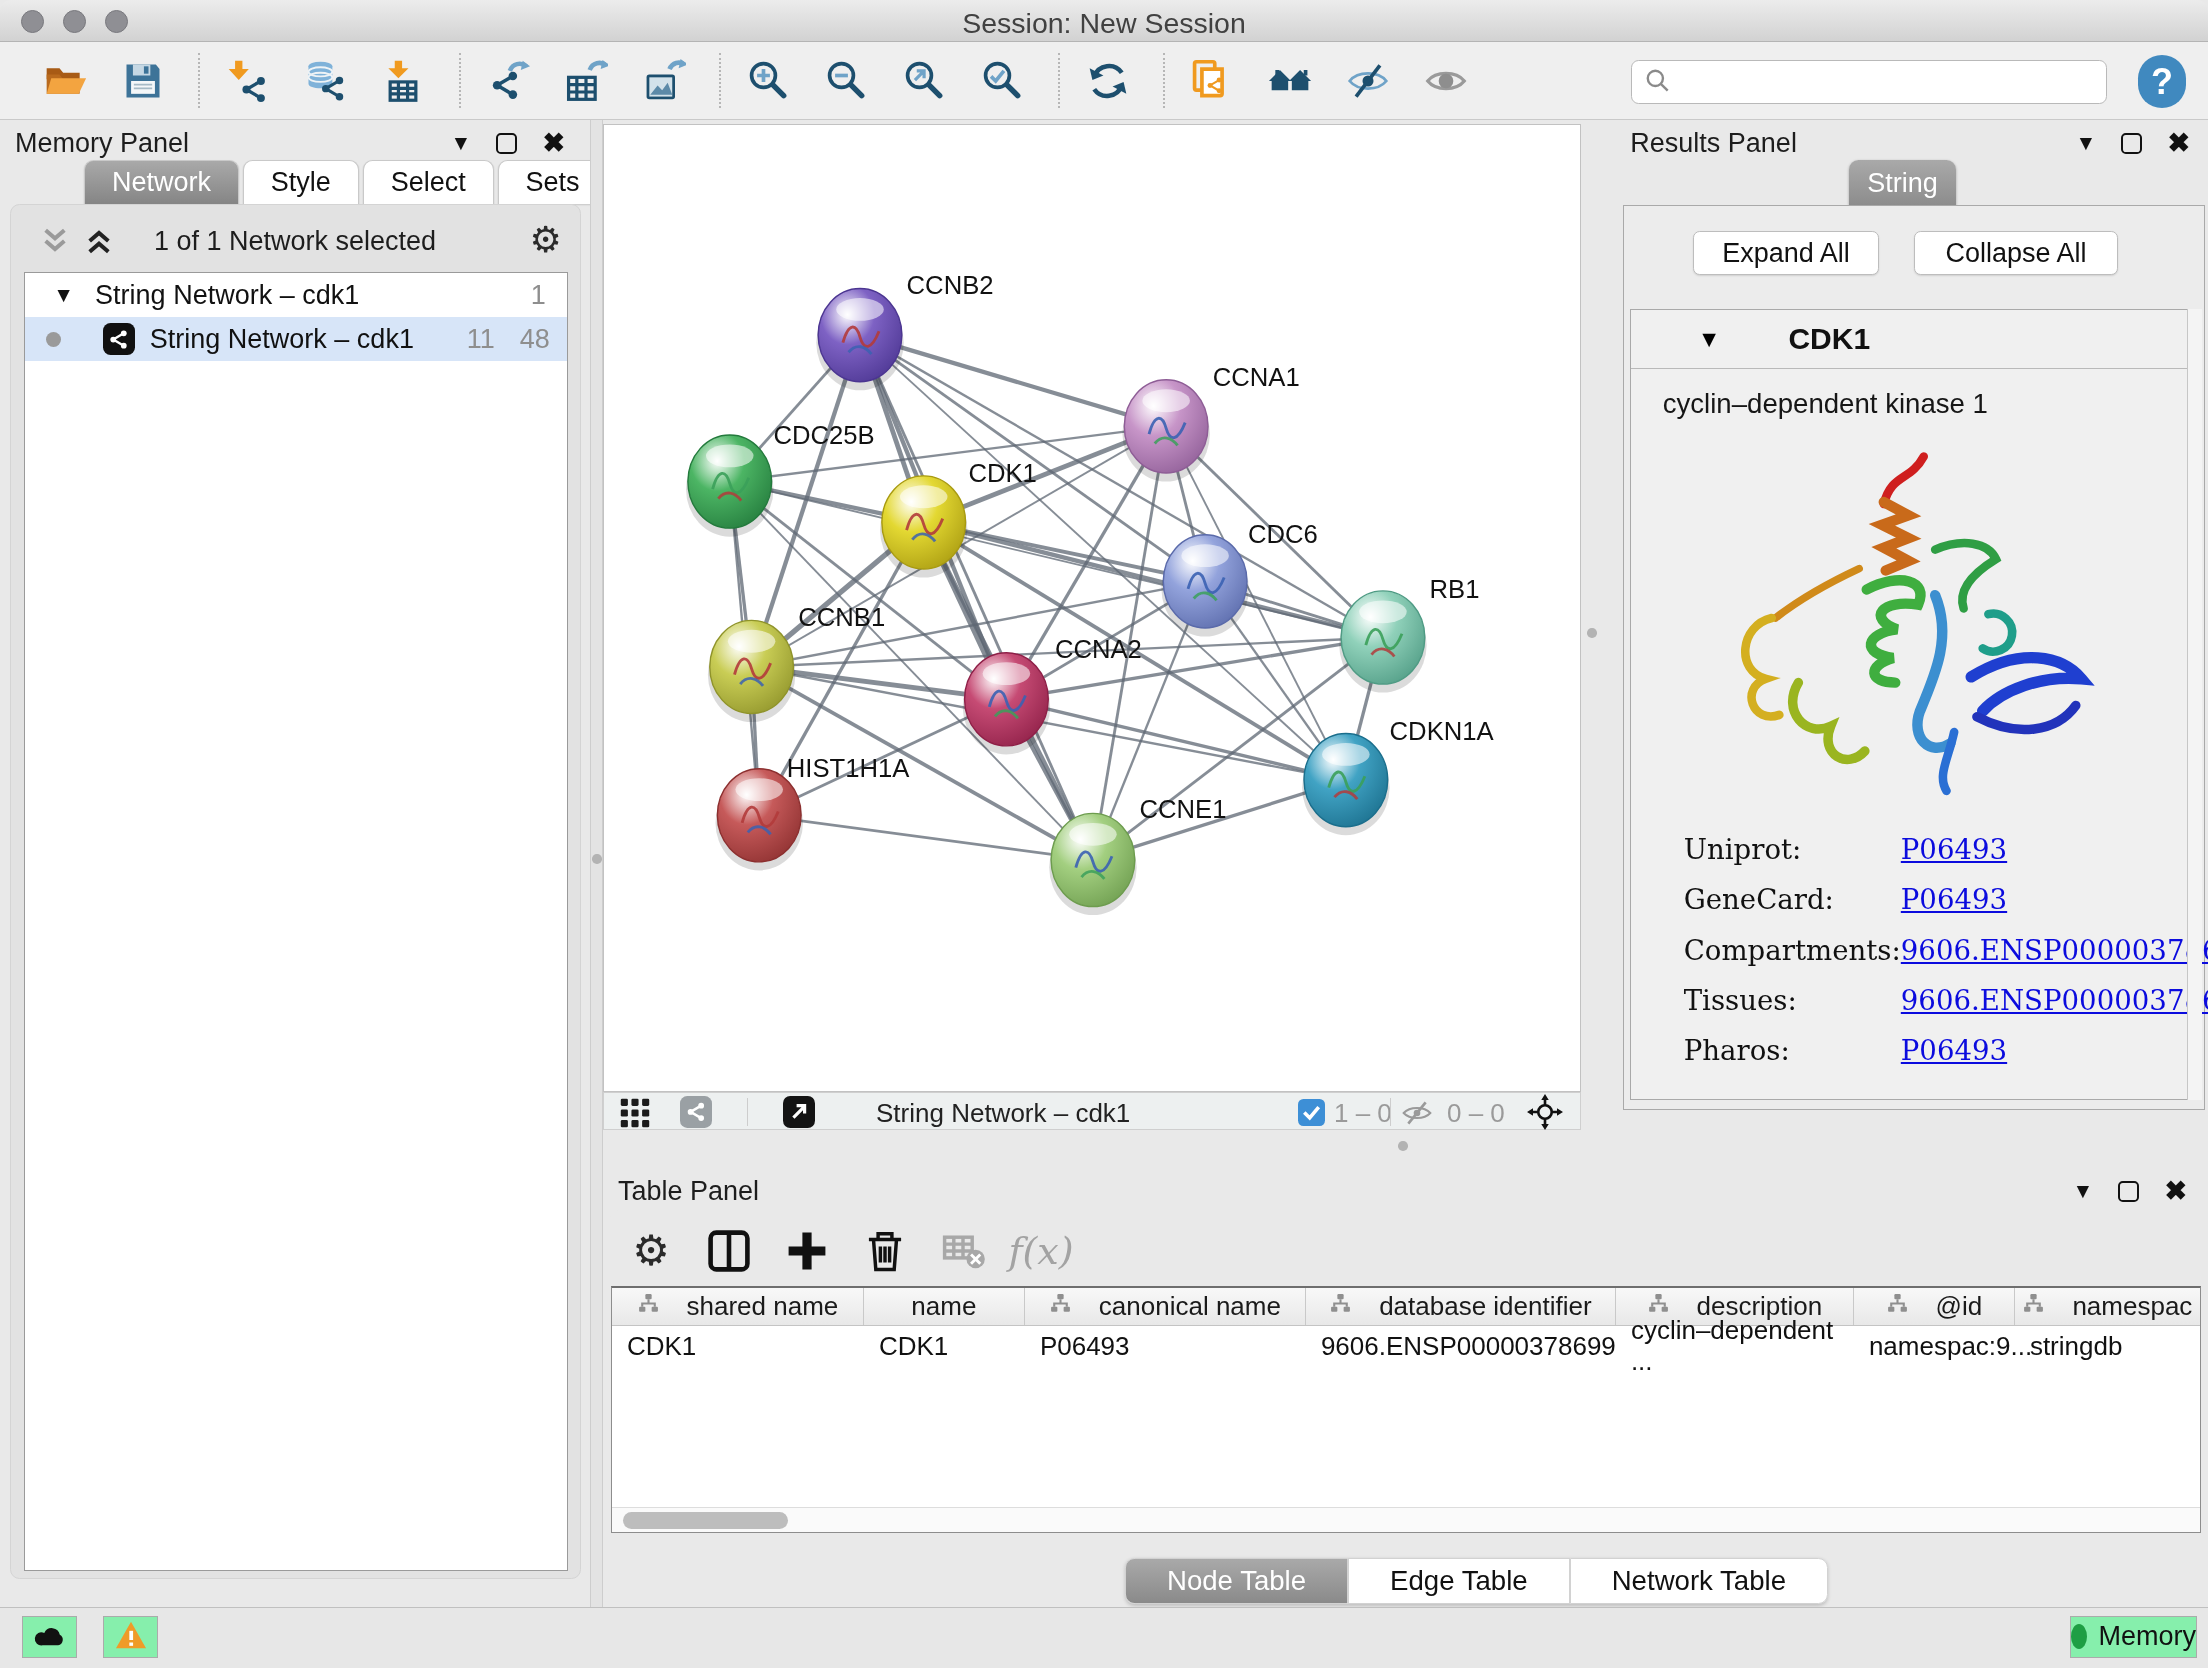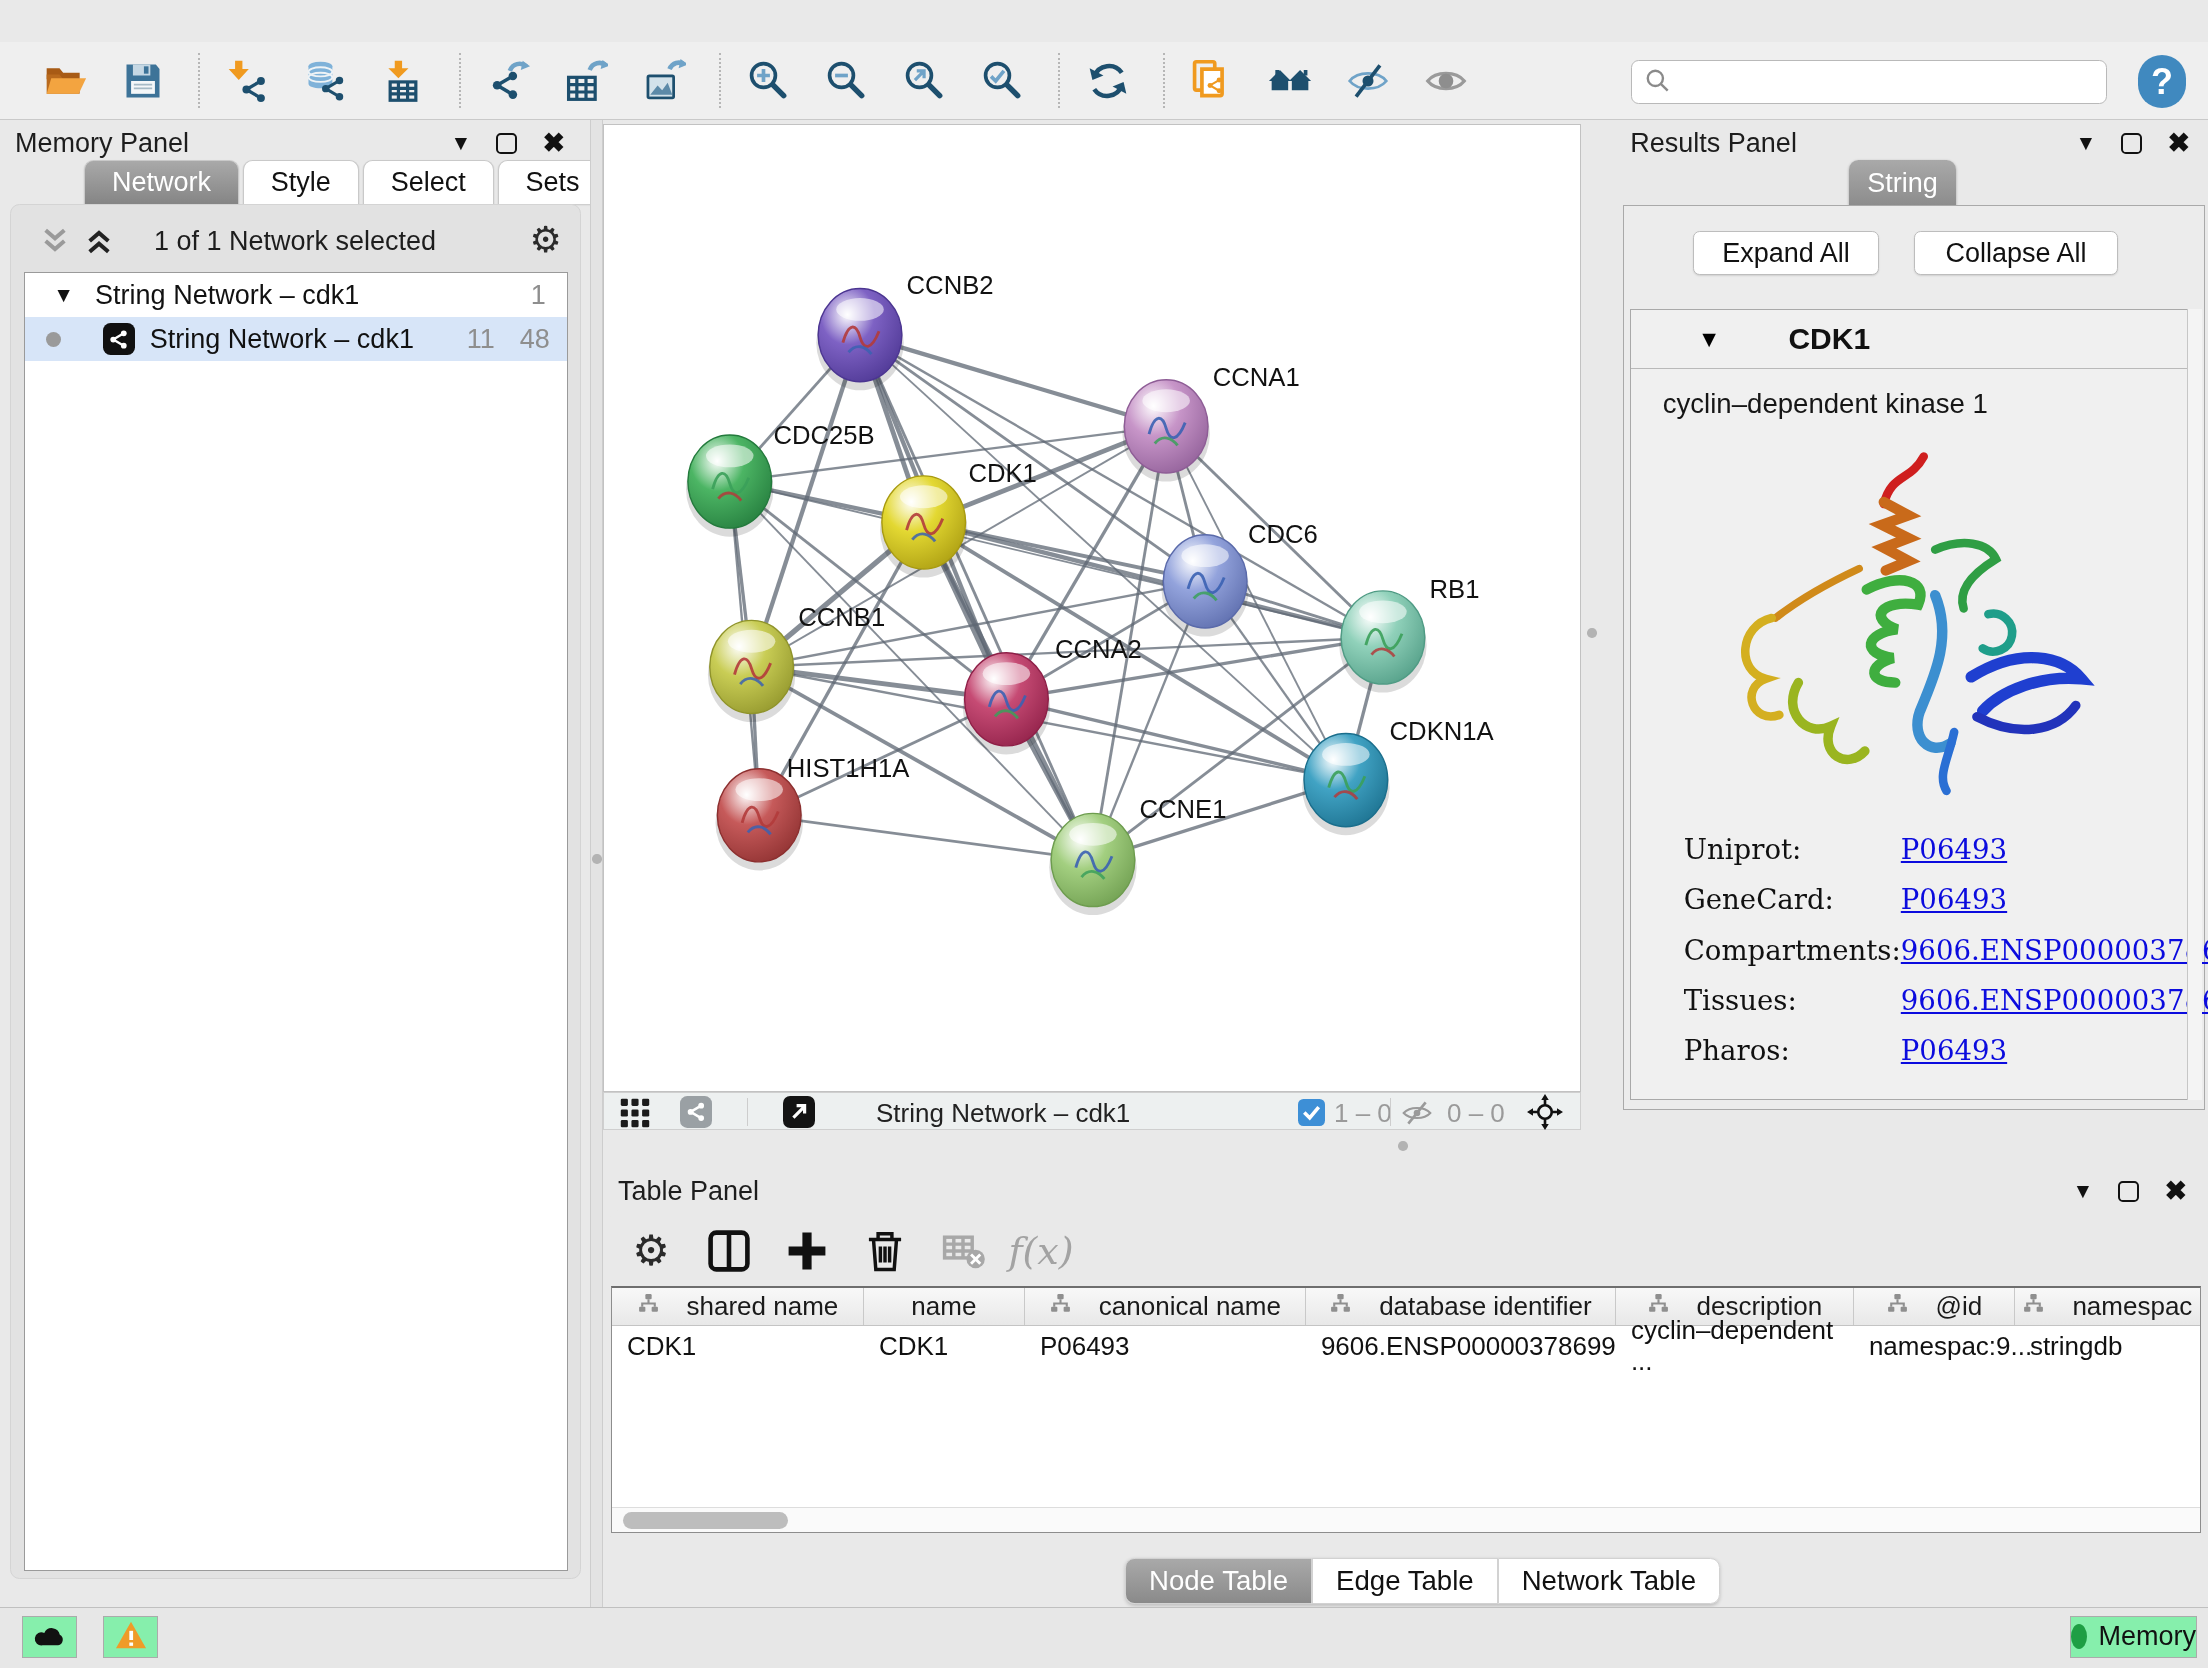--- a/index.html
+++ b/index.html
@@ -128,39 +128,45 @@
   .th svg { width:23px; height:23px; }
   .tbl-row { display:flex; height:40px; }
   .td { font-size:26px; color:#111; display:flex; align-items:center; padding-left:15px; }
   .c0{width:252px}.c1{width:161px}.c2{width:281px}.c3{width:310px}.c4{width:238px}.c5{width:161px}.c6{flex:1}
   .hscroll { position:absolute; left:0; bottom:0; width:100%; height:25px; background:#fafafa;
     border-top:1px solid #ddd; }
   .hthumb { position:absolute; left:11.4px; top:3.8px; width:165px; height:17px; border-radius:8.6px;
     background:#bdbdbd; }
   .tp-tabs { position:absolute; left:1125px; top:1558px; display:flex;
     box-shadow:0 1.9px 3.8px rgba(0,0,0,.18); border-radius:9.5px; }
-  .ttab { height:46px; padding:0 23px; font-size:27.6px; display:flex; align-items:center;
+  .ttab { height:46px; padding:0 41px; font-size:27.6px; display:flex; align-items:center;
     background:#fff; border:1px solid #d2d2d2; color:#111; }
   .ttab:first-child { border-radius:9.5px 0 0 9.5px; }
   .ttab:last-child { border-radius:0 9.5px 9.5px 0; }
   .ttab.sel { background:linear-gradient(#a9a9a9,#8a8a8a); color:#fff; }
 
   
   .statusbar { position:absolute; left:0; top:1607px; width:2208px; height:61px;
     background:#e7e7e7; border-top:1px solid #c0c0c0; }
   .sb-btn { position:absolute; top:7.6px; height:42px; background:#86efac;
     border:1.9px solid #ababab; display:flex; align-items:center; justify-content:center; }
   .mem-dot { width:25px; height:25px; border-radius:50%; background:#1e9e44; margin-right:11.4px; }
   .mem-lbl { font-size:27px; color:#111; }
 </style>
 </head>
 <body>
 
 <div class="app">
 
+  <div class="titlebar">
+    <div class="traffic" style="left:21px"></div>
+    <div class="traffic" style="left:63px"></div>
+    <div class="traffic" style="left:105px"></div>
+    <div class="win-title">Session: New Session</div>
+  </div>
 
   <div class="toolbar">
     <span class="tbi">
         <svg viewBox="0 0 48 48">
           <path d="M4 10 h14 l4 5 h18 v7 H4 Z" fill="#a85b15"></path>
           <path d="M4 10 v28 h36 v-16 H22 l-4-5 H4 Z" fill="#b96a1d"></path>
           <path d="M9 21 h38 l-8 17 H4 Z" fill="#f3a440"></path>
         </svg>
       </span>
     <span class="tbi">

